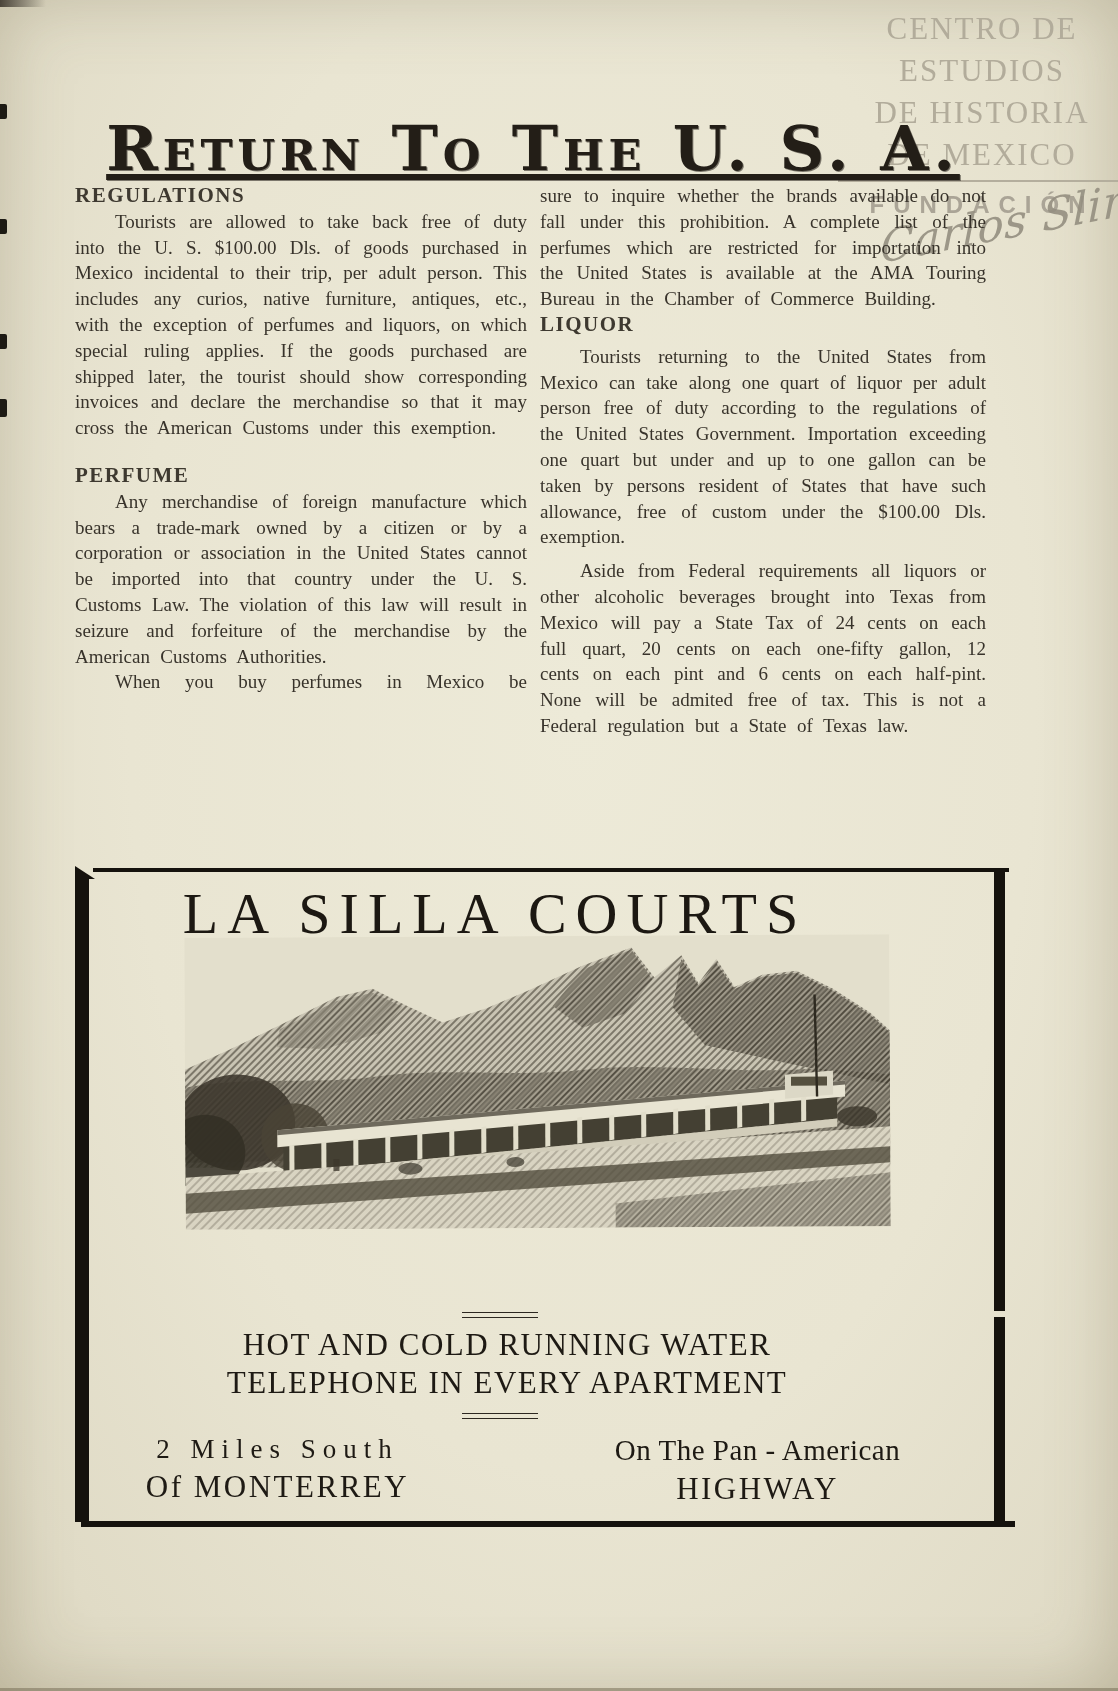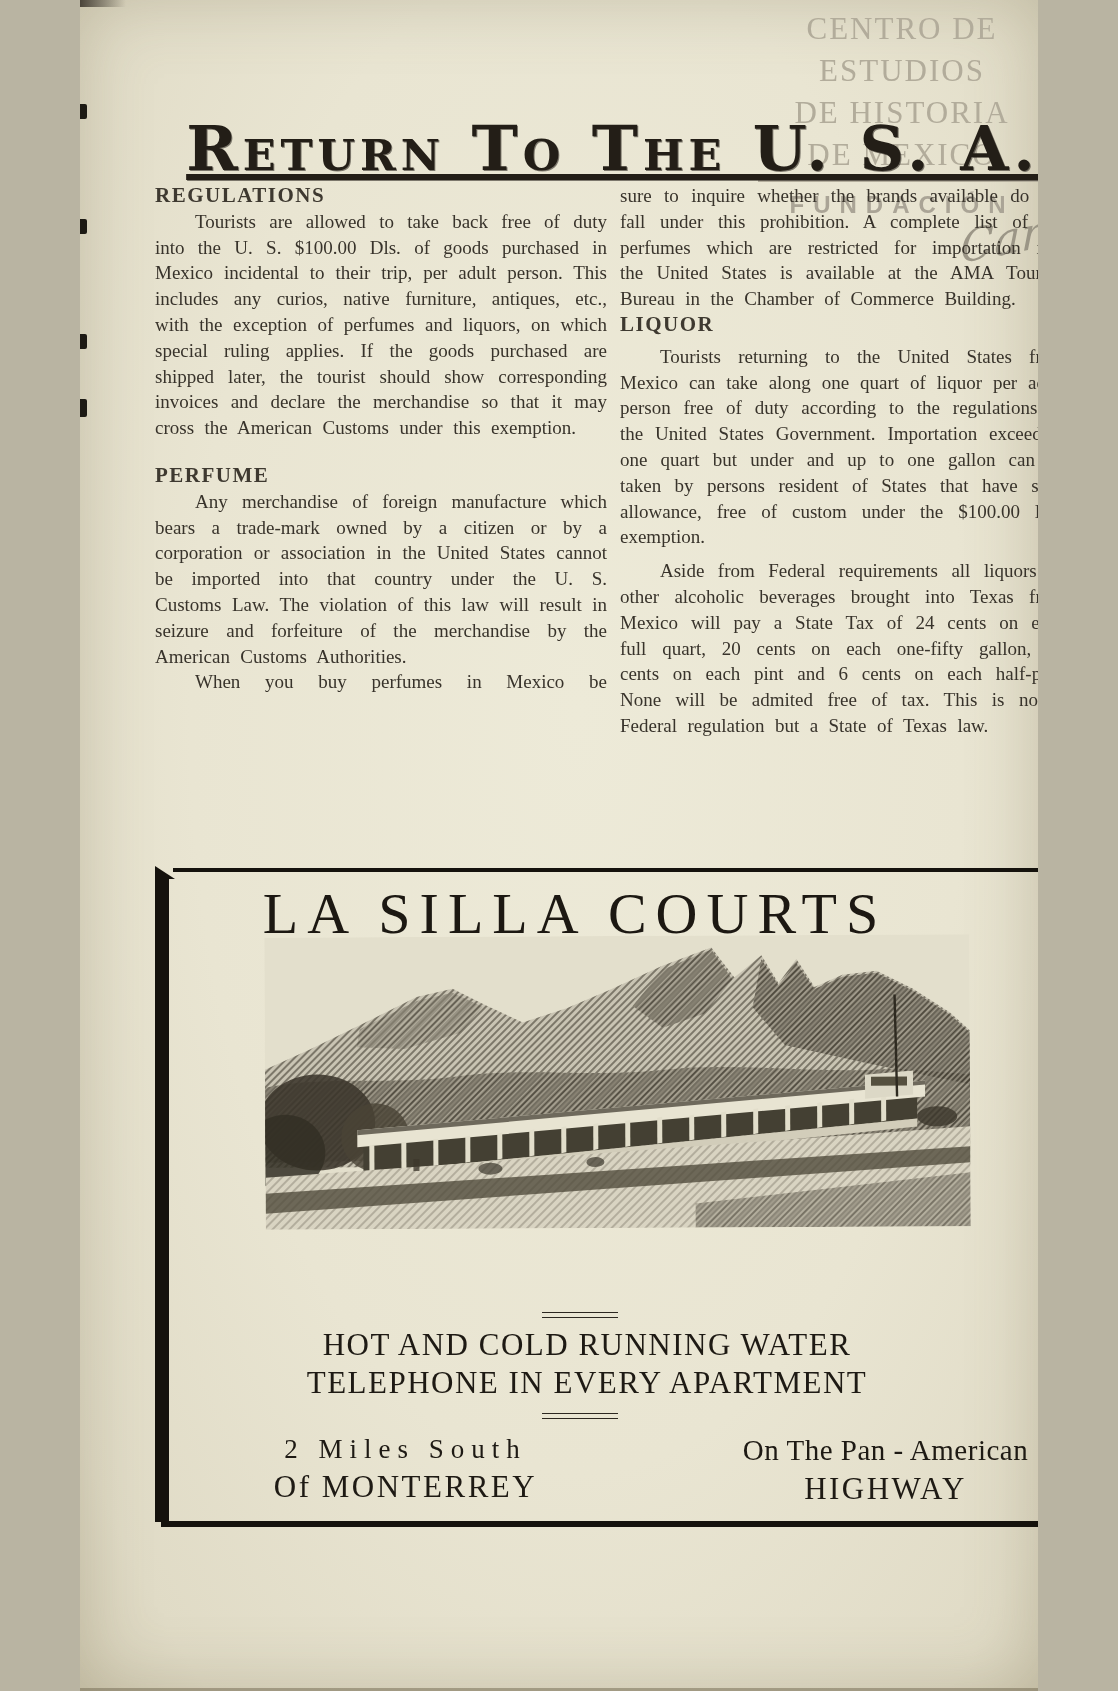--- a/index.html
+++ b/index.html
@@ -1,17 +1,17 @@
 <!DOCTYPE html>
 <html><head>
 <meta charset="utf-8">
 <style>
   html,body { margin:0; padding:0; background:#b9b4a2; }
   .page {
-    position:relative; width:958px; height:1691px; margin:0 auto;
+    position:relative; width:1118px; height:1691px; margin:0 auto;
     background:
       radial-gradient(ellipse at 52% 42%, #edead8 0%, #e9e5d2 55%, #e0dbc6 88%, #d6d0b9 100%);
     box-shadow: inset 0 0 70px rgba(110,100,70,.28);
     overflow:hidden;
     font-family:"Liberation Serif","DejaVu Serif",serif;
     color:#38332b;
   }
   
   .edge-tick { position:absolute; left:0; width:7px; background:#1d1a14; border-radius:0 2px 2px 0; }
   .corner-smudge { position:absolute; left:0; top:0; width:46px; height:7px; background:linear-gradient(to right,#4a443a,rgba(74,68,58,0)); }
@@ -69,21 +69,21 @@
     position:absolute; top:378px; left:0; width:100%; padding-right:62px; box-sizing:border-box; text-align:center;
     font-family:"DejaVu Serif",serif; font-size:35px; color:#26211a; letter-spacing:1px;
   }
   .ad-divider { position:absolute; left:50%; width:76px; margin-left:-78px; height:4px;
     border-top:1.5px solid #2c2720; border-bottom:1.5px solid #2c2720; }
   .ad-div1 { top:444px; } .ad-div2 { top:545px; }
   .ad-features {
     position:absolute; top:458px; left:0; width:100%; padding-right:66px; box-sizing:border-box; text-align:center;
     font-family:"Liberation Serif",serif; font-size:31px; letter-spacing:1.5px; color:#1e1a14; line-height:38px;
   }
-  .ad-bottom { position:absolute; top:566px; left:12px; width:100%; display:flex;padding-left:36px; }
+  .ad-bottom { position:absolute; top:566px; left:0; width:100%; display:flex; }
   .ad-loc { width:50%; text-align:center; font-family:"Liberation Serif",serif; color:#1e1a14; }
   .ad-loc-left { padding-right:60px; box-sizing:border-box; }
   .ad-loc-right { padding-right:30px; box-sizing:border-box; }
   .loc-spaced { font-size:27px; letter-spacing:7px; }
   .loc-plain  { font-size:29px; letter-spacing:.5px; }
   .loc-caps   { font-size:31px; letter-spacing:2.5px; margin-top:4px; }
 </style>
 </head>
 <body>
 

